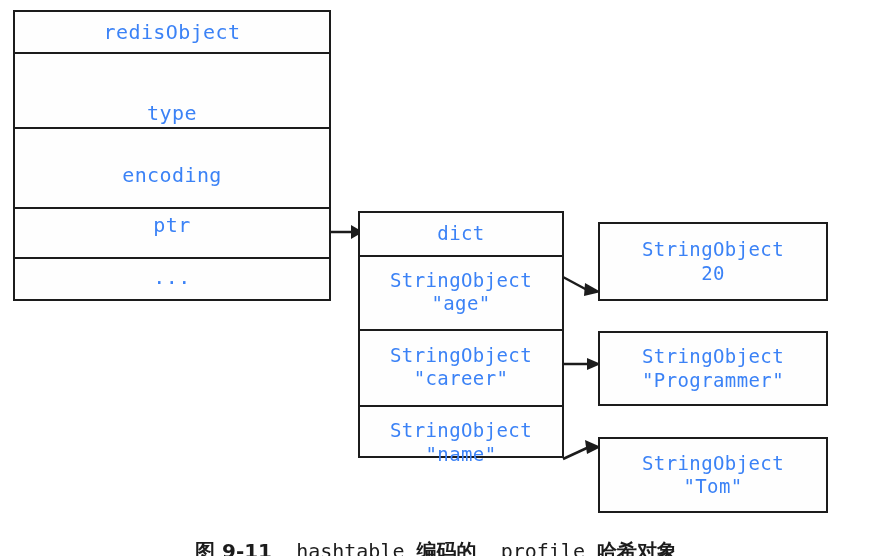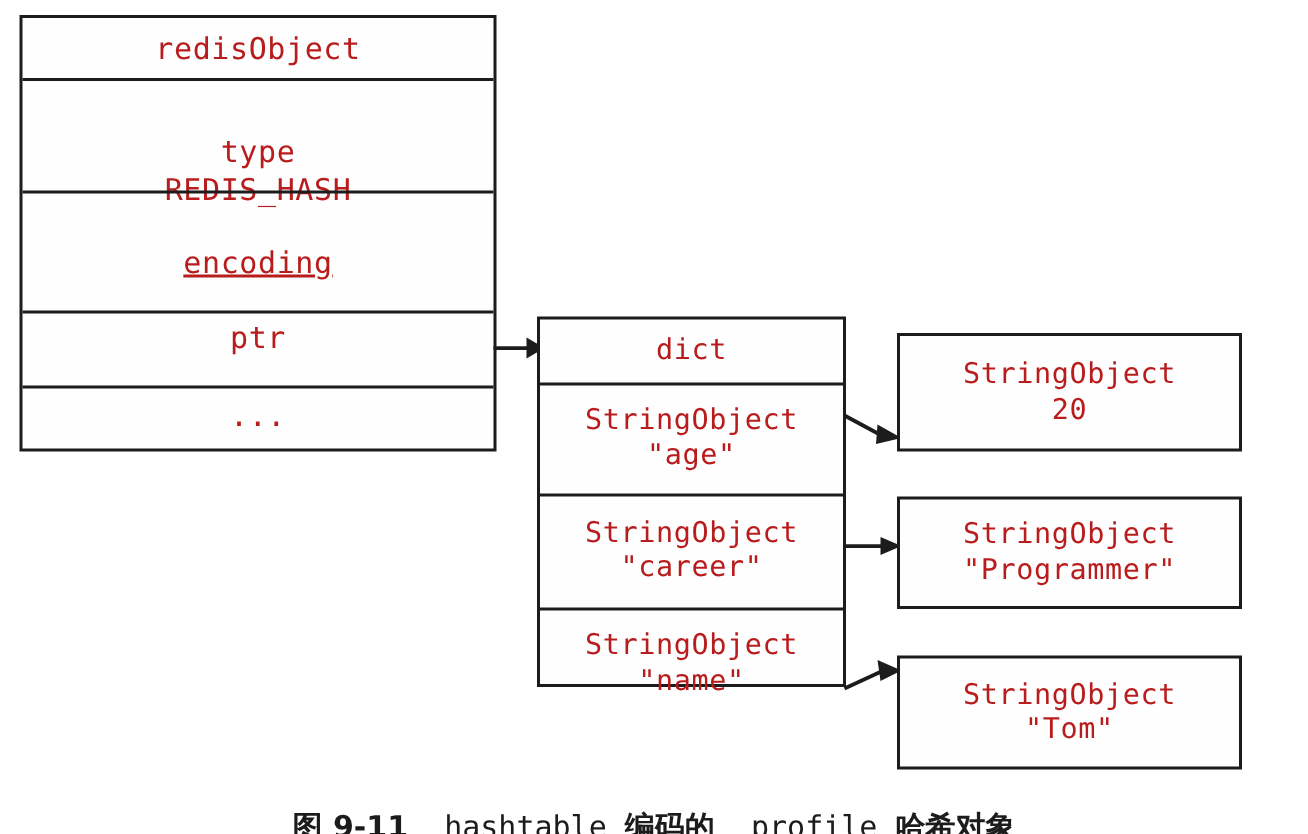--- a/index.html
+++ b/index.html
@@ -36,21 +36,21 @@
     position: absolute;
     left: 0;
     box-sizing: border-box;
     width: 100%;
     display: flex;
     flex-direction: column;
     align-items: center;
     justify-content: center;
     text-align: center;
     line-height: 1.22;
-    color: #b91c1c;
+    color: #3b82f6;
     letter-spacing: 0.4px;
   }
   .cell .ln { display: block; white-space: pre; }
 
   .divider {
     position: absolute;
     left: 0;
     width: 100%;
     height: 0;
     border-top: 2.5px solid #1c1c1c;
@@ -128,25 +128,24 @@
 
   <div class="box" id="redis-object-box">
 
     <div class="cell" style="top:0; height:40px;">
       <span class="ln">redisObject</span>
     </div>
     <div class="divider" style="top:40px;"></div>
 
     <div class="cell" style="top:40px; height:75px;margin-top:24px;">
       <span class="ln">type</span>
-      <span class="ln">REDIS_HASH</span>
     </div>
     <div class="divider" style="top:115px;"></div>
 
-    <div class="cell" style="top:115px; height:96px;text-decoration:underline;">
+    <div class="cell" style="top:115px; height:96px;">
       <span class="ln">encoding</span>
     </div>
     <div class="divider" style="top:195px;"></div>
 
     <div class="cell" style="top:195px; height:37px;">
       <span class="ln">ptr</span>
     </div>
     <div class="divider" style="top:245px;"></div>
 
     <div class="cell" style="top:245px; height:41px;">

